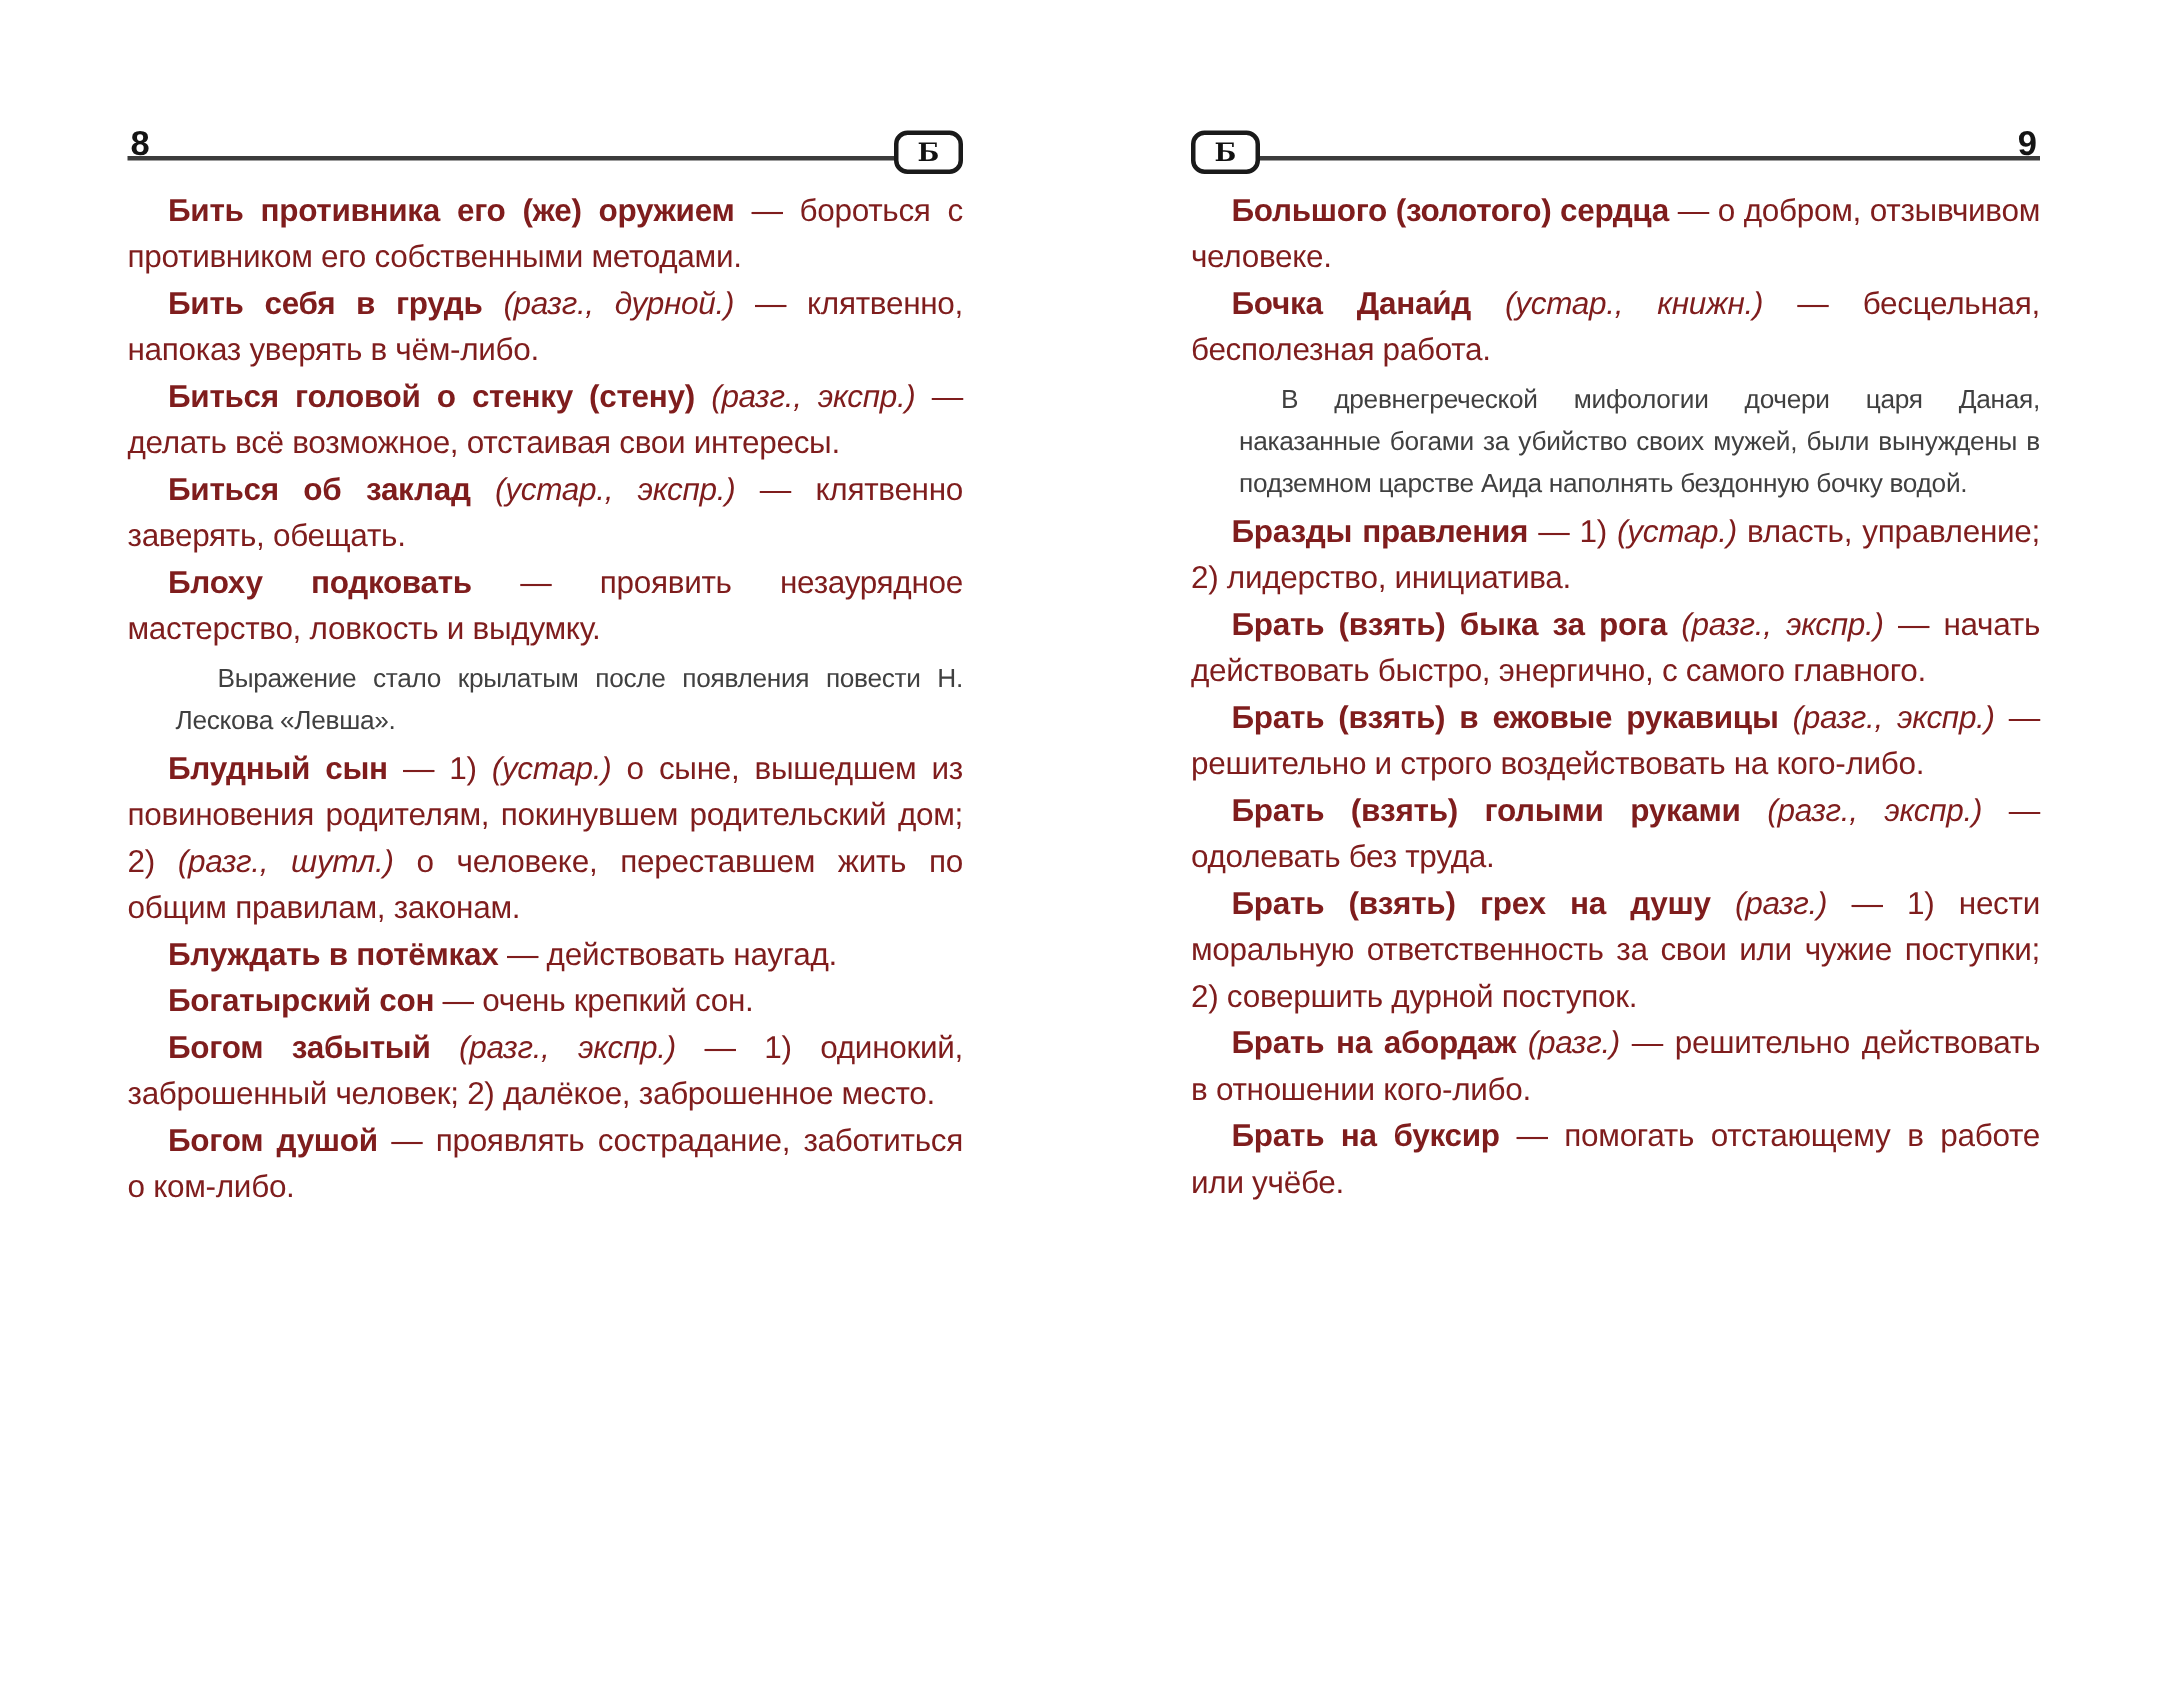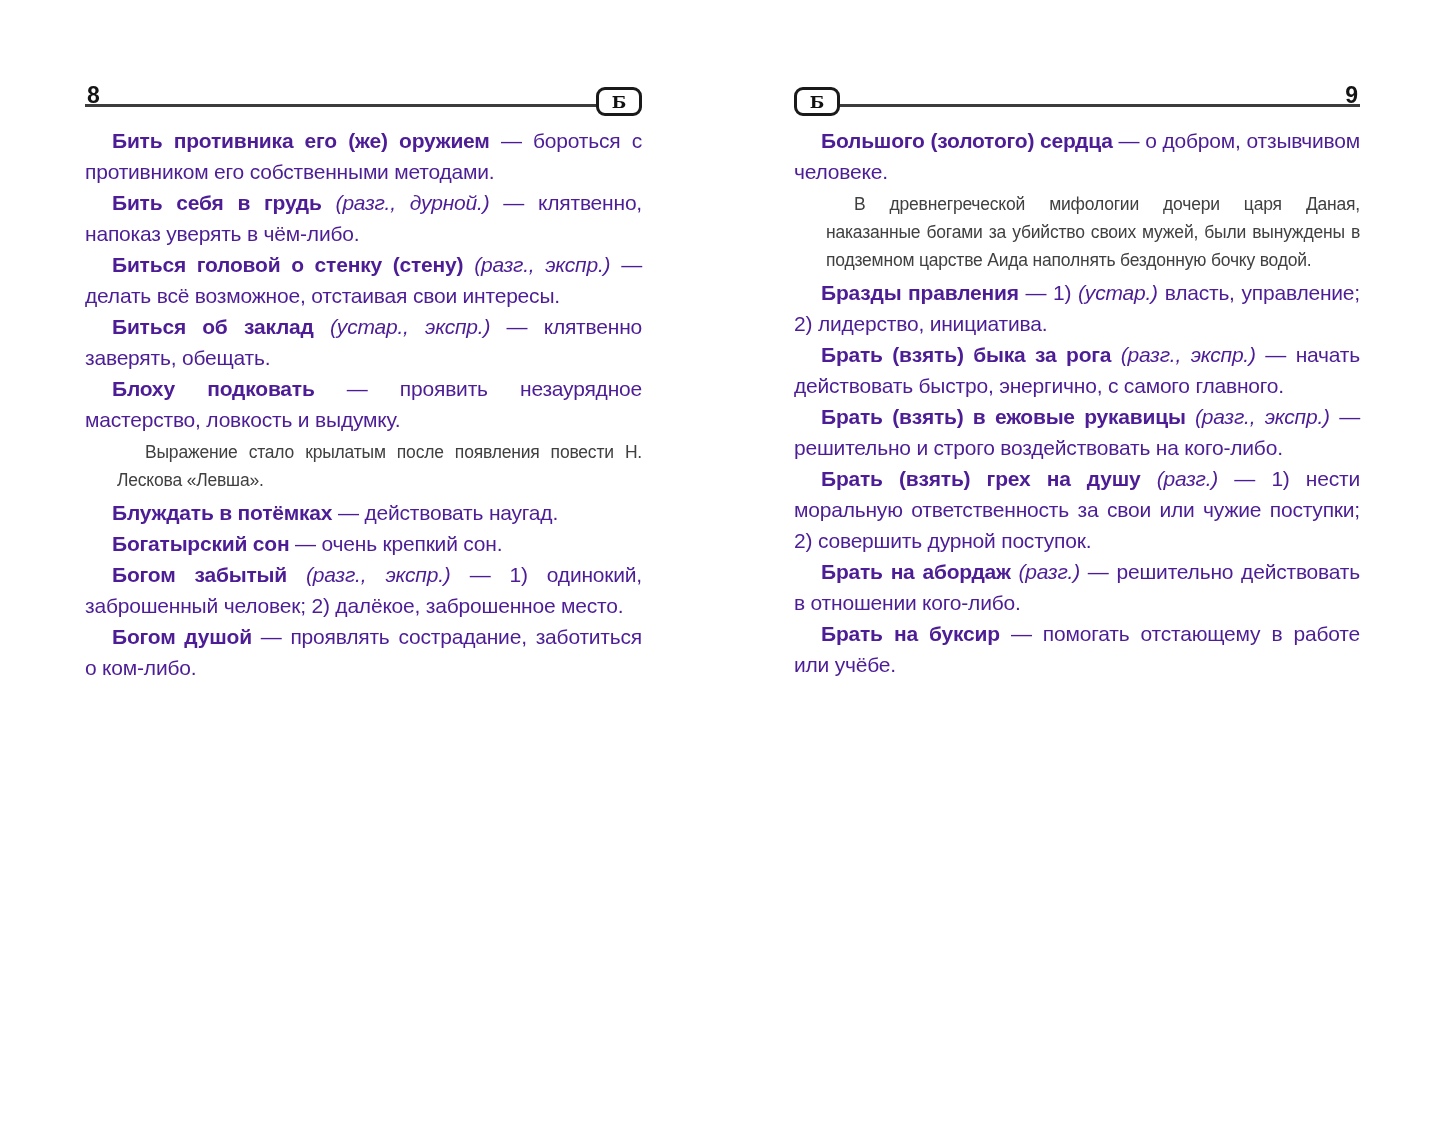--- a/index.html
+++ b/index.html
@@ -65,21 +65,21 @@
 
   .page-body { margin-top: 9px; }
 
   p.entry {
     margin: 0;
     text-indent: 27px;
     text-align: justify;
     font-size: 21px;
     line-height: 31px;
     letter-spacing: -0.2px;
-    color: #4c1d95;
+    color: #7f1d1d;
   }
   p.entry b { font-weight: 700; }
   p.entry i { font-style: italic; }
 
   p.note {
     margin: 3px 0 3px 0;
     padding-left: 32px;
     text-indent: 28px;
     text-align: justify;
     font-size: 17.5px;
@@ -99,38 +99,41 @@
       <span class="header-rule"></span>
       <span class="letter-tab">Б</span>
     </header>
     <div class="page-body">
         <p class="entry"><b>Бить противника его (же) оружием</b><span> — бороться с противником его собственными методами.</span></p>
         <p class="entry"><b>Бить себя в грудь</b><span> </span><i>(разг., дурной.)</i><span> — клятвенно, напоказ уверять в чём-либо.</span></p>
         <p class="entry"><b>Биться головой о стенку (стену)</b><span> </span><i>(разг., экспр.)</i><span> — делать всё возможное, отстаивая свои интересы.</span></p>
         <p class="entry"><b>Биться об заклад</b><span> </span><i>(устар., экспр.)</i><span> — клятвенно заверять, обещать.</span></p>
         <p class="entry"><b>Блоху подковать</b><span> — проявить незаурядное мастерство, ловкость и выдумку.</span></p>
         <p class="note">Выражение стало крылатым после появления повести Н. Лескова «Левша».</p>
+        <p class="entry"><b>Блудный сын</b><span> — 1) </span><i>(устар.)</i><span> о сыне, вышедшем из повиновения родителям, покинувшем родительский дом; 2) </span><i>(разг., шутл.)</i><span> о человеке, переставшем жить по общим правилам, законам.</span></p>
         <p class="entry"><b>Блуждать в потёмках</b><span> — действовать наугад.</span></p>
         <p class="entry"><b>Богатырский сон</b><span> — очень крепкий сон.</span></p>
         <p class="entry"><b>Богом забытый</b><span> </span><i>(разг., экспр.)</i><span> — 1) одинокий, заброшенный человек; 2) далёкое, заброшенное место.</span></p>
         <p class="entry"><b>Богом душой</b><span> — проявлять сострадание, заботиться о ком-либо.</span></p>
       </div>
   </section>
 
   <section class="page page-right">
     <header class="page-header">
       <span class="letter-tab">Б</span>
       <span class="header-rule"></span>
       <span class="page-num">9</span>
     </header>
     <div class="page-body">
         <p class="entry"><b>Большого (золотого) сердца</b><span> — о добром, отзывчивом человеке.</span></p>
+        <p class="entry"><b>Бочка Данаи́д</b><span> </span><i>(устар., книжн.)</i><span> — бесцельная, бесполезная работа.</span></p>
         <p class="note">В древнегреческой мифологии дочери царя Даная, наказанные богами за убийство своих мужей, были вынуждены в подземном царстве Аида наполнять бездонную бочку водой.</p>
         <p class="entry"><b>Бразды правления</b><span> — 1) </span><i>(устар.)</i><span> власть, управление; 2) лидерство, инициатива.</span></p>
         <p class="entry"><b>Брать (взять) быка за рога</b><span> </span><i>(разг., экспр.)</i><span> — начать действовать быстро, энергично, с самого главного.</span></p>
         <p class="entry"><b>Брать (взять) в ежовые рукавицы</b><span> </span><i>(разг., экспр.)</i><span> — решительно и строго воздействовать на кого-либо.</span></p>
+        <p class="entry"><b>Брать (взять) голыми руками</b><span> </span><i>(разг., экспр.)</i><span> — одолевать без труда.</span></p>
         <p class="entry"><b>Брать (взять) грех на душу</b><span> </span><i>(разг.)</i><span> — 1) нести моральную ответственность за свои или чужие поступки; 2) совершить дурной поступок.</span></p>
         <p class="entry"><b>Брать на абордаж</b><span> </span><i>(разг.)</i><span> — решительно действовать в отношении кого-либо.</span></p>
         <p class="entry"><b>Брать на буксир</b><span> — помогать отстающему в работе или учёбе.</span></p>
       </div>
   </section>
 
 </div>
 
 </body></html>

